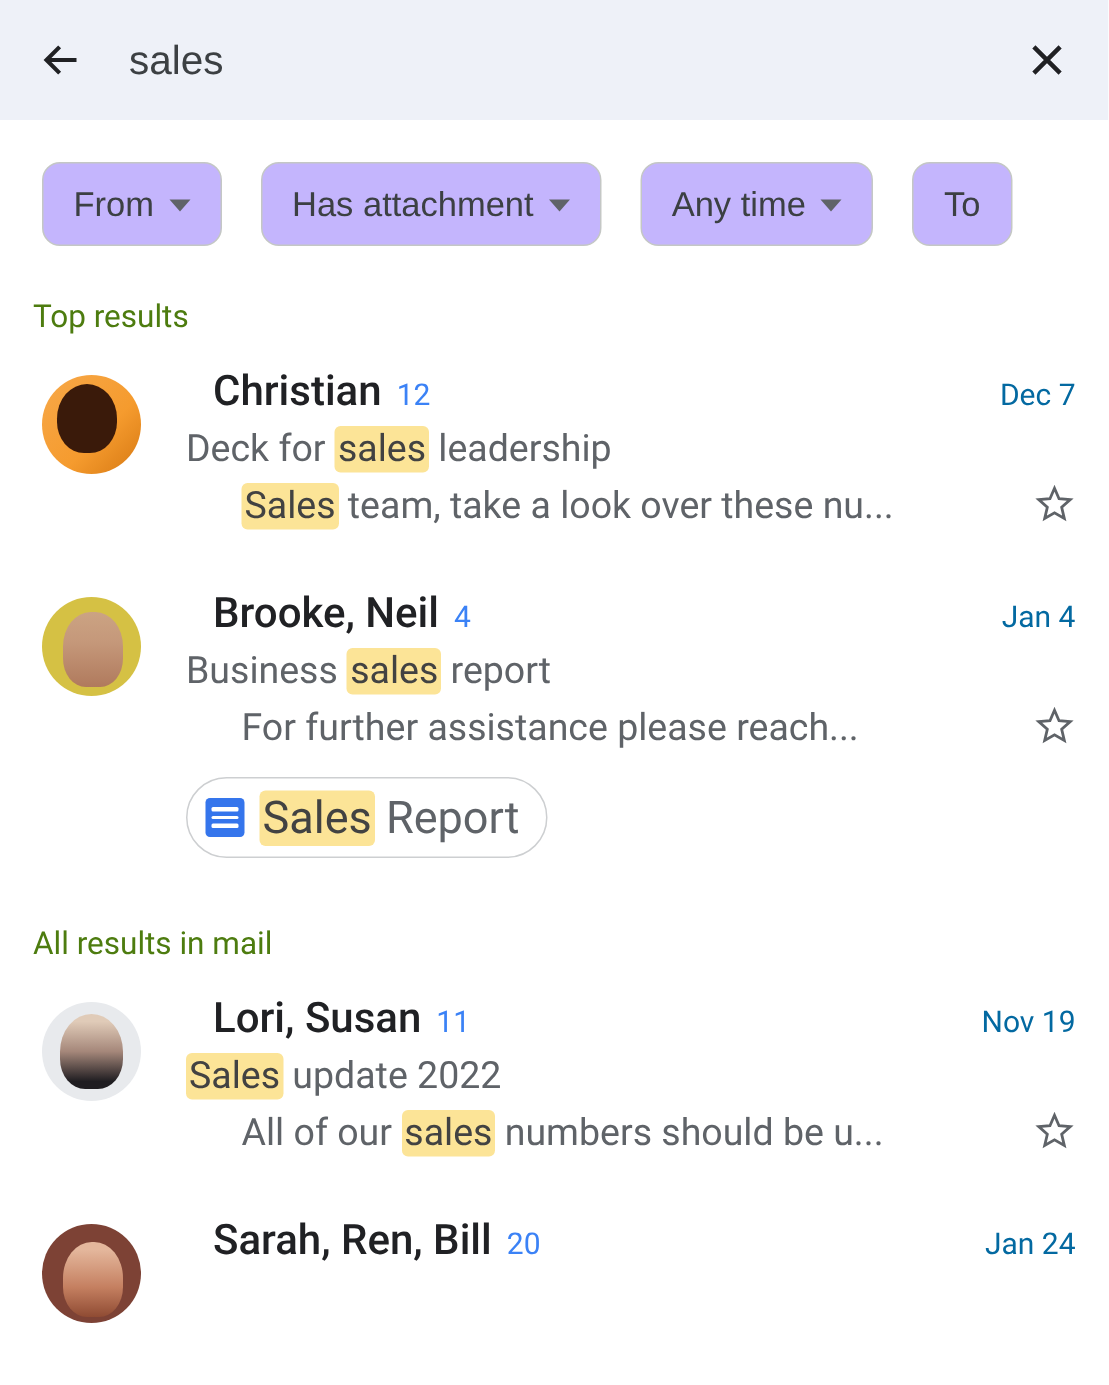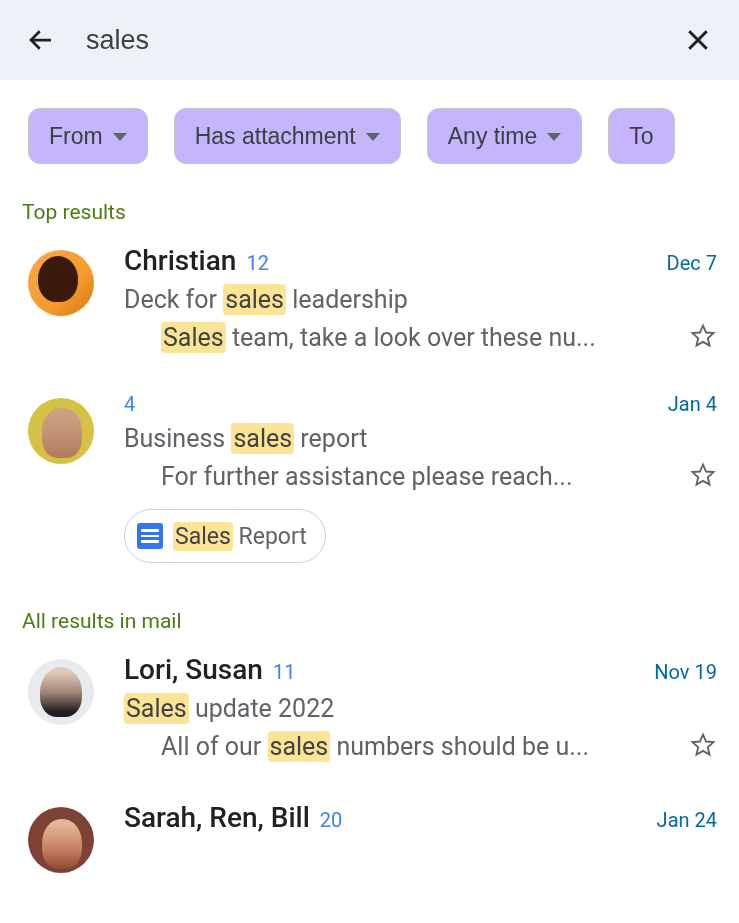--- a/index.html
+++ b/index.html
@@ -87,20 +87,21 @@
     margin-top: 6px;
   }
   .result-body {
     flex: 1;
     min-width: 0;
   }
   .line1 {
     display: flex;
     align-items: baseline;
     justify-content: space-between;
+    margin-left: 18px;
   }
   .sender-wrap { display: flex; align-items: baseline; gap: 10px; }
   .sender {
     font-size: 28px;
     font-weight: 500;
     color: #202124;
   }
   .count {
     font-size: 20px;
     color: #3b82f6;
@@ -139,21 +140,21 @@
 
   
   .attach-chip {
     display: inline-flex;
     align-items: center;
     gap: 10px;
     height: 54px;
     padding: 0 18px 0 12px;
     border: 1px solid #cdcfd1;
     border-radius: 27px;
-    font-size: 23px;
+    font-size: 30px;
     color: #5f6368;
     margin-top: 14px;
     cursor: pointer;
   }
   .attach-chip .docicon {
     width: 26px; height: 26px;
     background: #3575ec;
     border-radius: 3px;
     display: flex; flex-direction: column;
     justify-content: center; align-items: center;
@@ -237,20 +238,21 @@
       </button>
     </div>
   </div>
 </div>
 
 <div class="result-row">
   <div class="avatar av-yellow"></div>
   <div class="result-body">
     <div class="line1">
       <div class="sender-wrap">
+        <span class="sender">Brooke, Neil</span>
         <span class="count">4</span>
       </div>
       <span class="date">Jan 4</span>
     </div>
     <div class="subject">
       <span>Business </span><span class="hl">sales</span><span> report</span>
     </div>
     <div class="snippet-row">
       <div class="snippet">
         <span>For further assistance please reach...</span>

